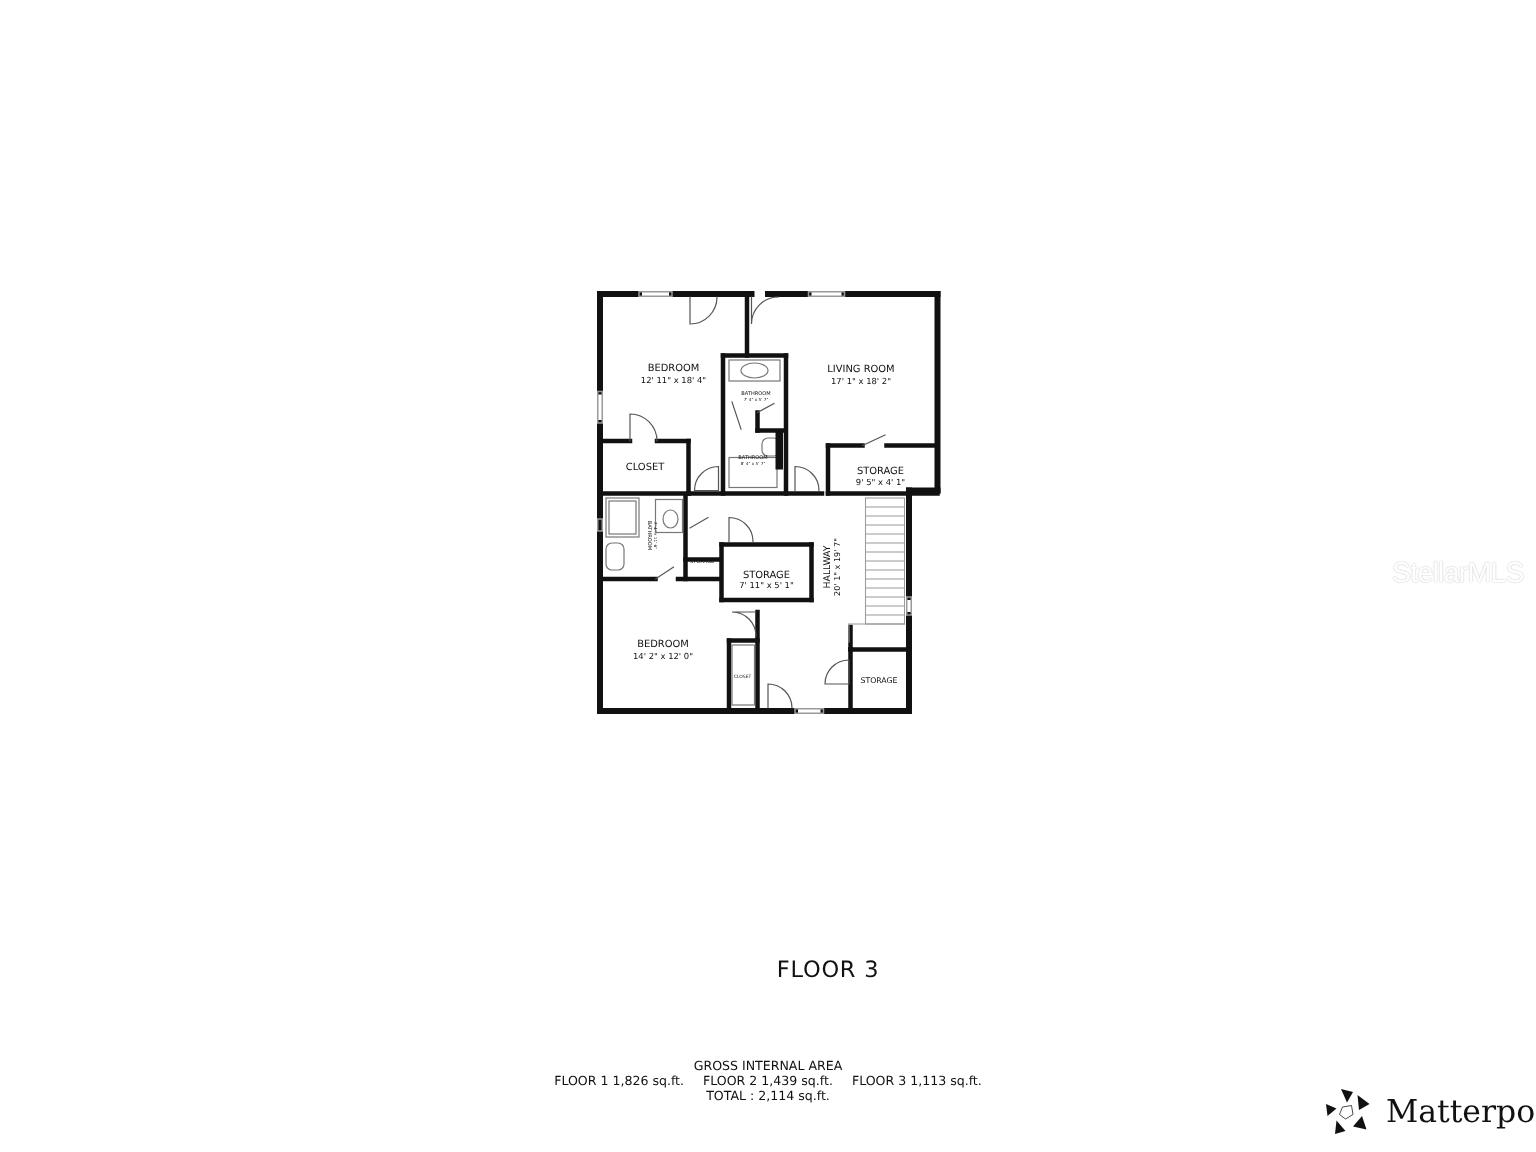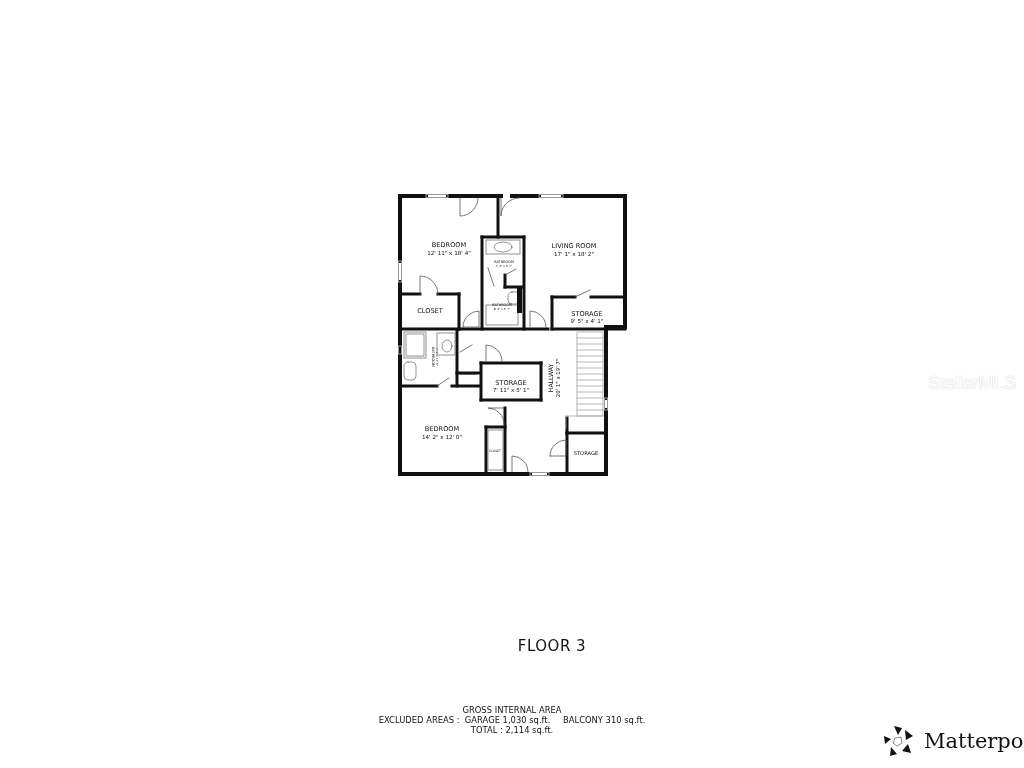--- a/index.html
+++ b/index.html
@@ -174,23 +174,23 @@
   </g>
 </svg>
 
 <div class="watermark">StellarMLS</div>
 
 <div class="floor-title">FLOOR 3</div>
 
 <div class="area-block">
   <div>GROSS INTERNAL AREA</div>
   <div>
-    <span>EXCLUDED AREAS :</span>&nbsp;
-    <span>GARAGE 1,030 sq.ft.</span><span class="gap"></span>
-    <span>BALCONY 310 sq.ft.</span>
+    <span>FLOOR 1 1,826 sq.ft.</span><span class="gap"></span>
+    <span>FLOOR 2 1,439 sq.ft.</span><span class="gap"></span>
+    <span>FLOOR 3 1,113 sq.ft.</span>
   </div>
   <div>TOTAL :  2,114 sq.ft.</div>
 </div>
 
 <div class="brand">
   <svg width="34" height="34" viewBox="0 0 34 34">
     <g fill="#111">
       <polygon points="12,2 20,4 16,11"></polygon>
       <polygon points="23,6 31,12 24,16"></polygon>
       <polygon points="26,20 29,29 20,27"></polygon>

